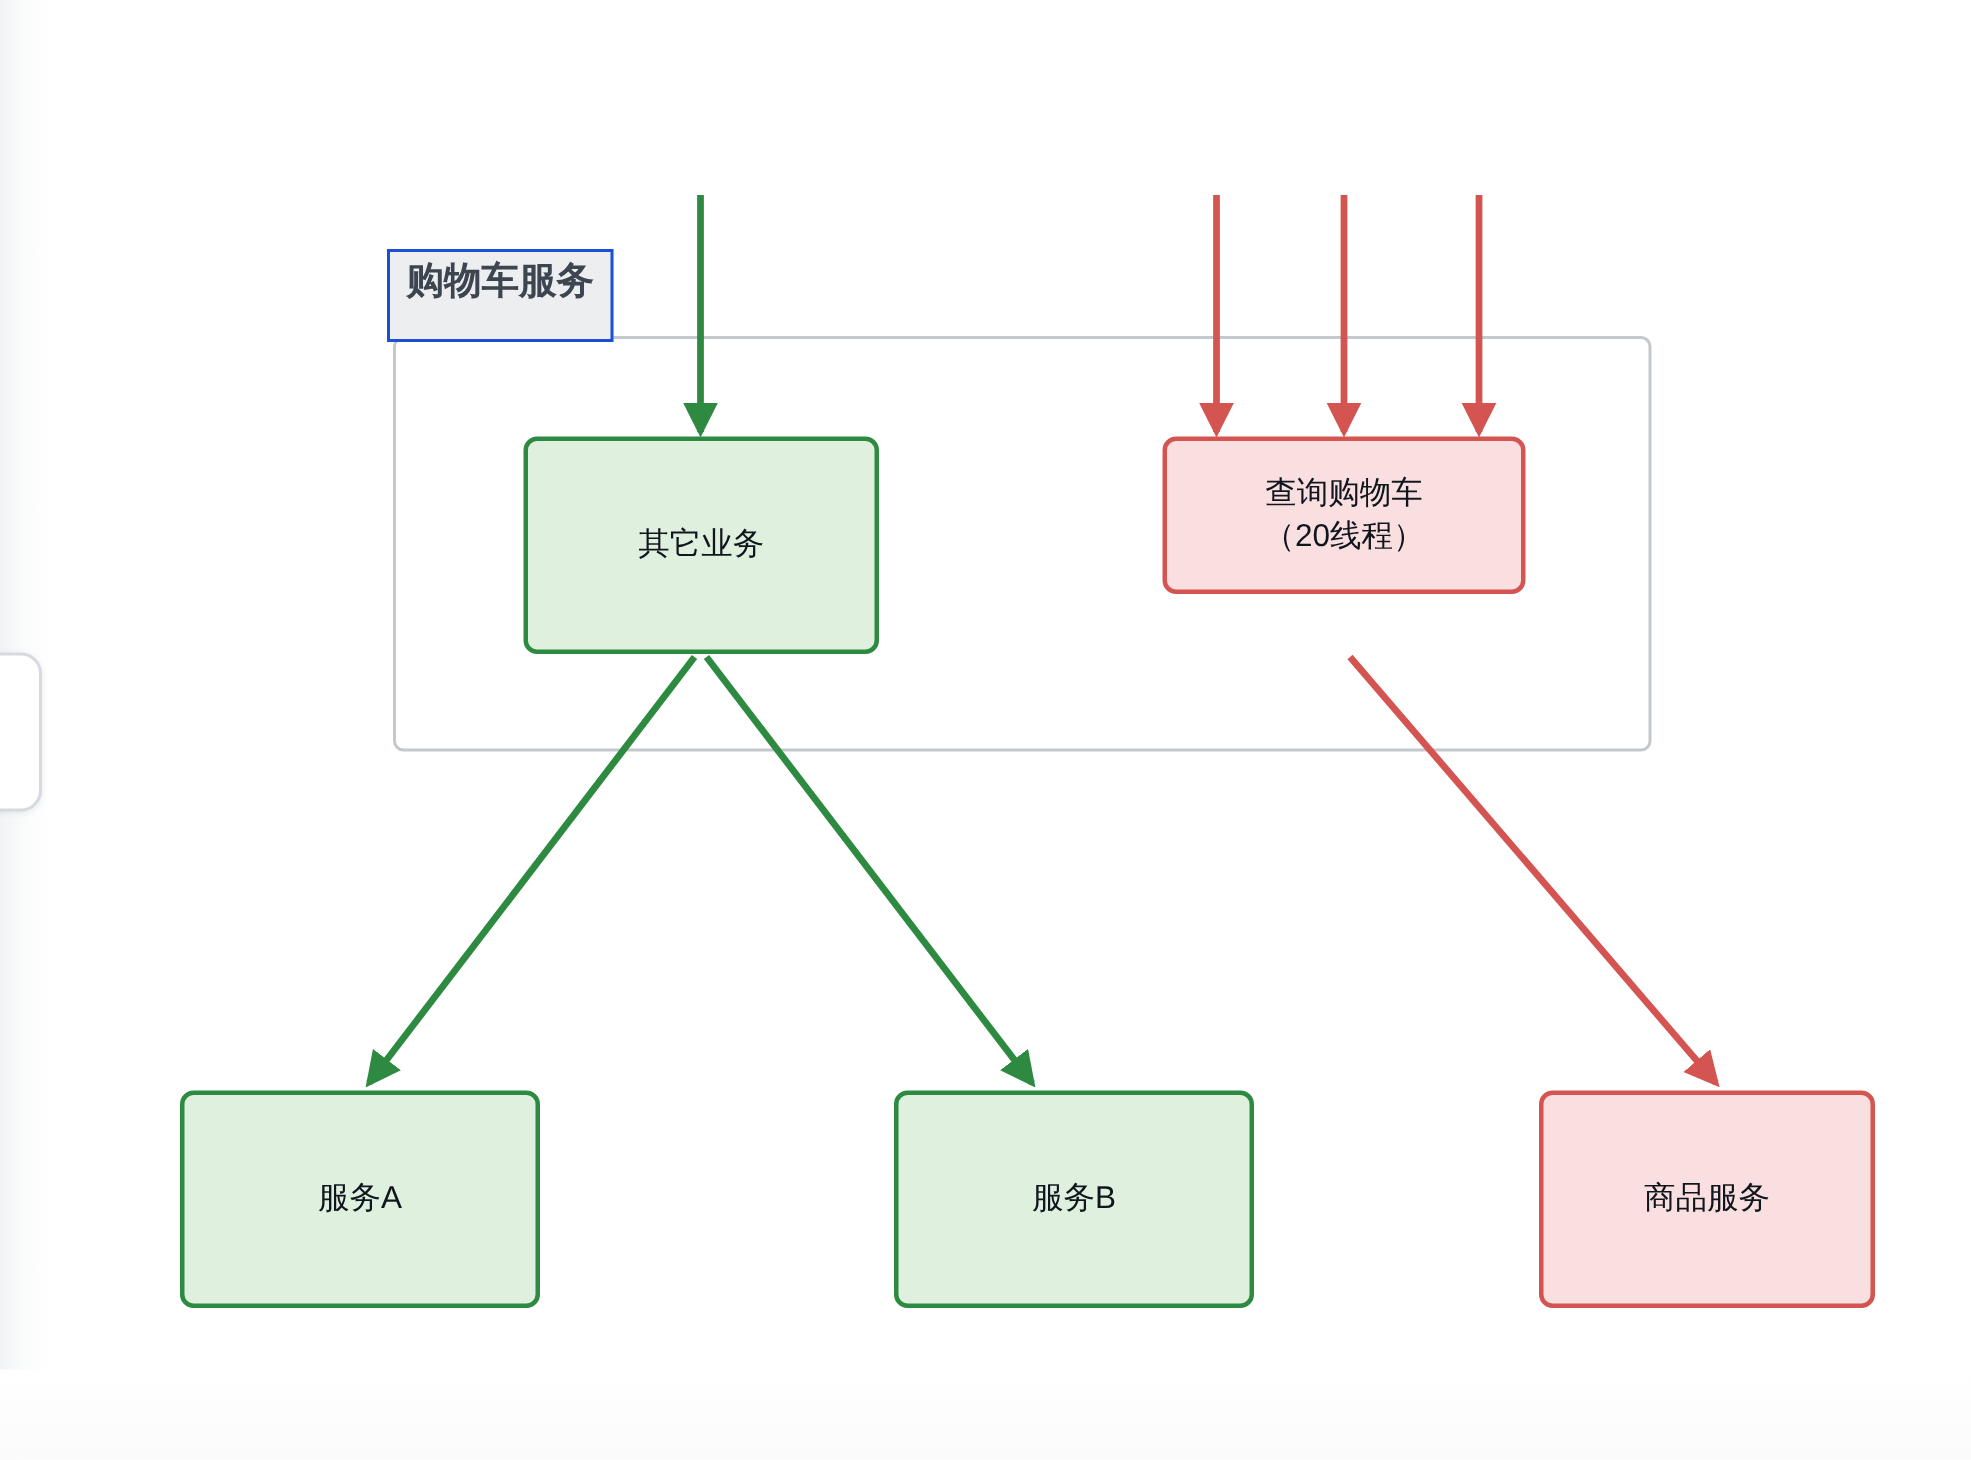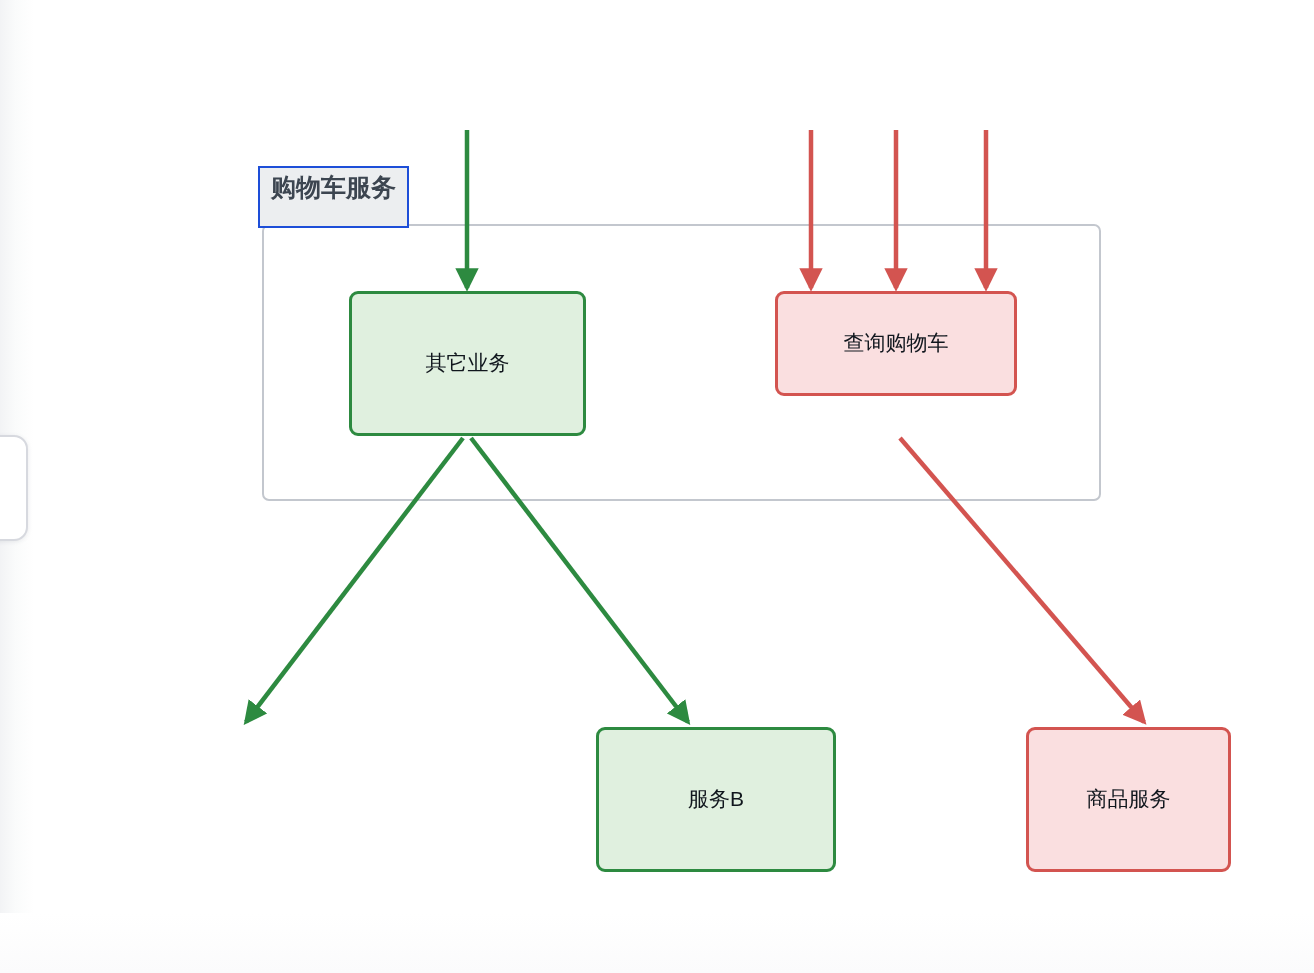--- a/index.html
+++ b/index.html
@@ -138,24 +138,28 @@
 
     <line x1="900" y1="438" x2="1144" y2="722" stroke="#d35450" stroke-width="4.5" marker-end="url(#arrow-red)"></line>
   </svg>
 
   <div class="node green" style="left:349px; top:291px; width:237px; height:145px;">
     <span class="line">其它业务</span>
   </div>
 
   <div class="node red" style="left:775px; top:291px; width:242px; height:105px;">
     <span class="line">查询购物车</span>
+    <span class="line">（20线程）</span>
   </div>
 
+  <div class="node green" style="left:120px; top:727px; width:240px; height:145px;">
+    <span class="line">服务A</span>
+  </div>
 
   <div class="node green" style="left:572px; top:727px; width:240px; height:145px;margin-left:24px;">
     <span class="line">服务B</span>
   </div>
 
-  <div class="node red" style="left:1026px; top:727px; width:205px; height:145px;">
+  <div class="node red" style="left:1026px; top:727px; width:224px; height:145px;">
     <span class="line">商品服务</span>
   </div>
 
 </div>
 
 </body></html>

